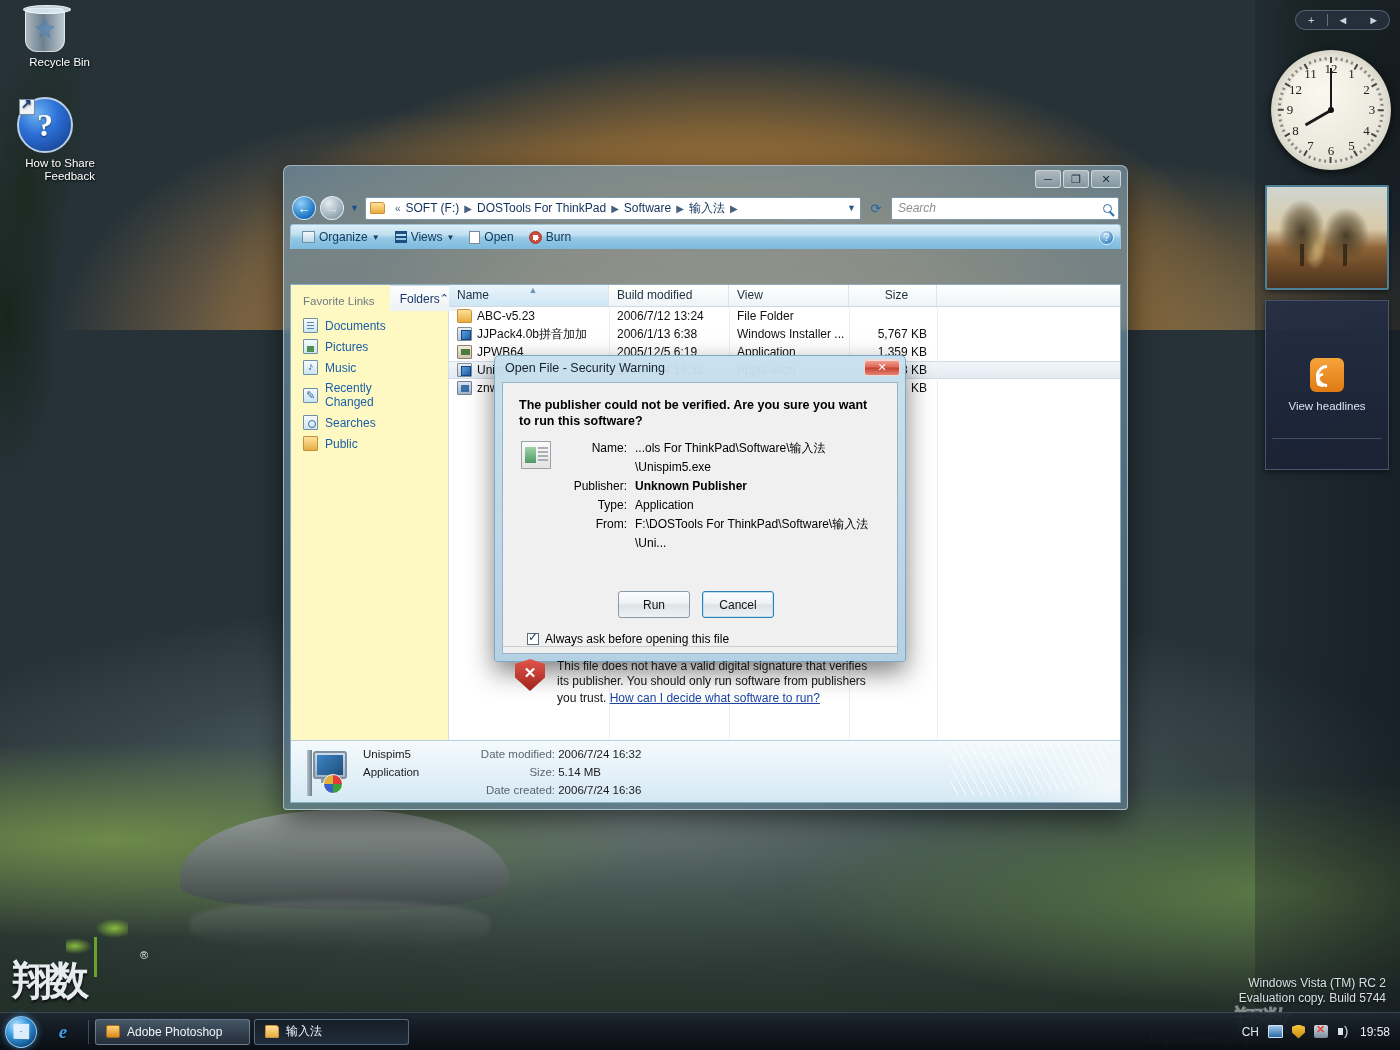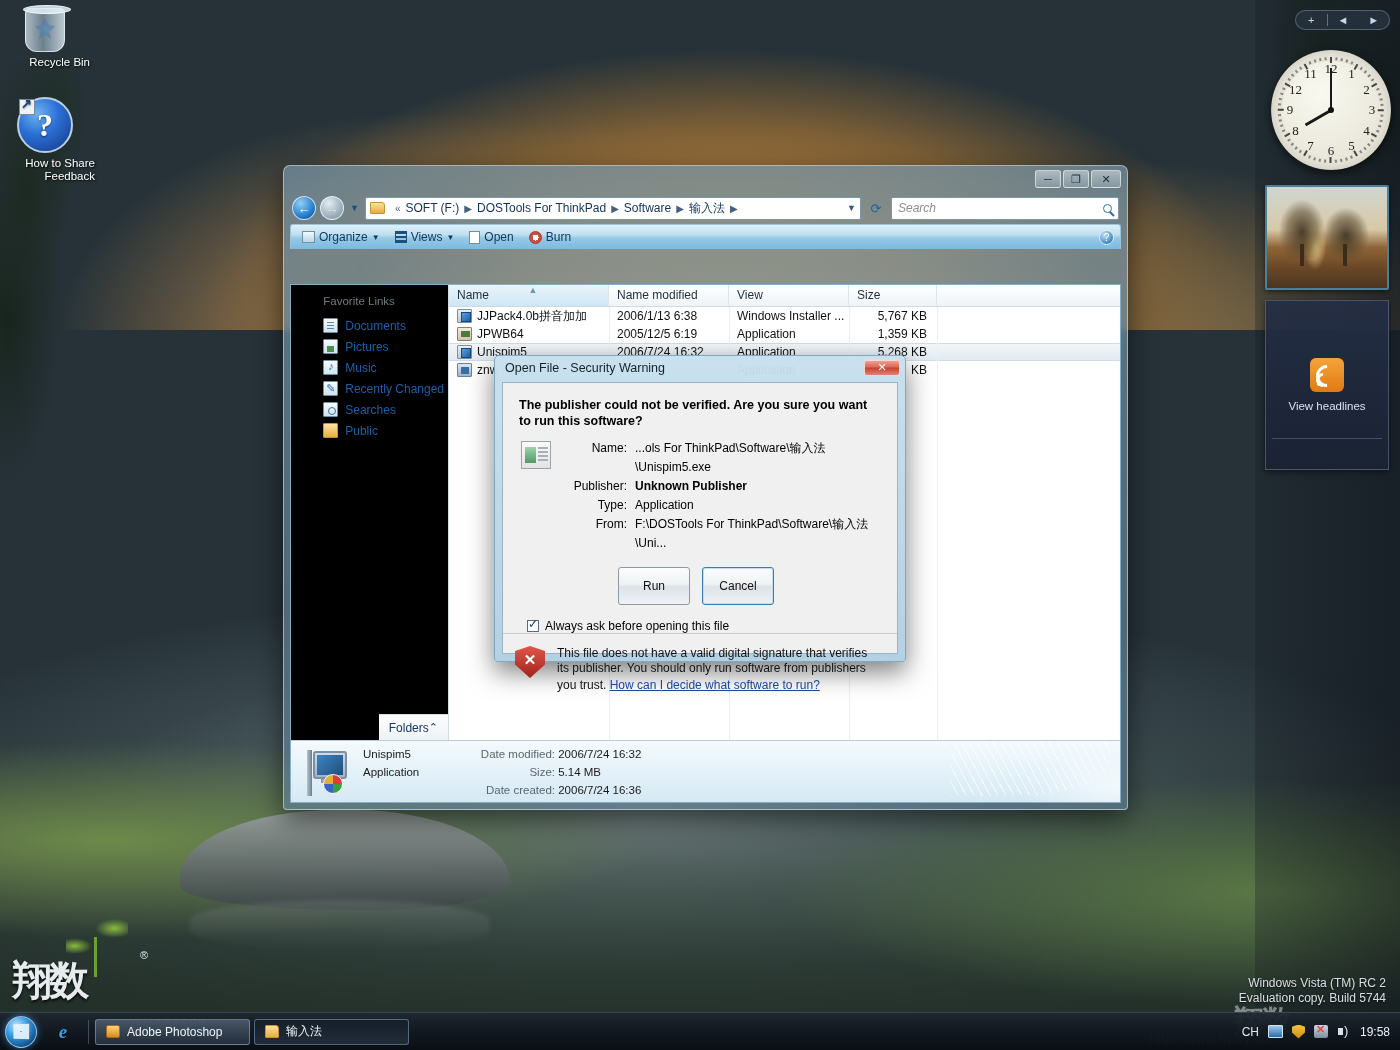--- a/index.html
+++ b/index.html
@@ -206,22 +206,22 @@
      background:radial-gradient(circle,#fff 0 3px, #d14a3c 3px 100%); border:1px solid #9c3a2e; }
   .helpq { position:absolute; right:6px; width:15px; height:15px; border-radius:50%;
     background:radial-gradient(circle at 35% 30%, #bfe2f8, #3b84c4 75%, #1e5d99);
     color:#fff; font-size:10px; display:flex; align-items:center; justify-content:center;
     border:1px solid #e3f1fb; }
 
   
   #winbody { position:absolute; left:6px; right:6px; top:118px; bottom:6px;
     background:#fff; border:1px solid #88aec6; display:flex; flex-direction:column; }
   #bodymain { flex:1; display:flex; min-height:0; }
-  #favpane { width:158px; border-right:1px solid #d4dde2; display:flex; flex-direction:column;
-    background:#000000;align-items:flex-end; }
+  #favpane { width:158px; border-right:1px solid #d4dde2; display:flex; 
+    background:#fef9c3; }
   #favlist { flex:1; padding:10px 0 0 8px; }
   #favtitle { color:#6e7a82; font-size:11.5px; margin:0 0 8px 4px; }
   .fav { display:flex; align-items:center; gap:7px; padding:3px 4px; color:#1b5fa8; font-size:12px; }
   .fav-ic { width:15px;height:15px; border:1px solid #6f8fa6; border-radius:1px;
     background:linear-gradient(180deg,#f5fbff,#cfe4f2); position:relative; flex:0 0 auto; }
   .fav-ic.docs:after{content:"";position:absolute;left:3px;top:3px;right:3px;height:8px;
     background:repeating-linear-gradient(180deg,#5b86a8 0 1px,transparent 1px 3px);}
   .fav-ic.pics:after{content:"";position:absolute;left:3px;top:6px;width:7px;height:6px;background:#4f8f4f;}
   .fav-ic.music:after{content:"♪";position:absolute;left:4px;top:-1px;color:#2c6fa8;font-size:11px;}
   .fav-ic.recent:after{content:"✎";position:absolute;left:2px;top:0px;color:#3d6f9e;font-size:11px;}
@@ -238,21 +238,21 @@
   #filepane { flex:1; display:flex; flex-direction:column; min-width:0; position:relative; }
   #colhead { display:flex; height:22px; font-size:12px; color:#1d2f3d;
     background:linear-gradient(180deg,#ffffff,#f0f5f8);
     border-bottom:1px solid #cfd9df; }
   .col { padding:3px 0 0 8px; border-right:1px solid #dde5ea; position:relative;
     background:linear-gradient(180deg,#ffffff,#eef4f7); }
   .col.name { width:160px; background:linear-gradient(180deg,#eaf4fb,#cfe6f5); }
   .col.name .sortcar { position:absolute; left:50%; top:0px; color:#6d96b4; font-size:9px; }
   .col.date { width:120px; }
   .col.type { width:120px; }
-  .col.size { width:88px; }
+  .col.size { width:88px;text-align:center; }
   .col.rest { flex:1; border-right:none; }
 
   #rows { position:relative; flex:1; }
   .row { display:flex; height:18px; align-items:center; font-size:12px; color:#111; }
   .row.sel { background:linear-gradient(180deg,#f2f6f9,#e2ebf2); border-top:1px solid #cfdde8; border-bottom:1px solid #cfdde8; }
   .c-name { width:160px; display:flex; align-items:center; gap:5px; padding-left:8px; }
   .c-date { width:120px; padding-left:8px; }
   .c-type { width:120px; padding-left:8px; }
   .c-size { width:88px; text-align:right; padding-right:10px; }
   .fic { width:15px;height:14px;flex:0 0 auto; border-radius:1px; position:relative; }
@@ -313,24 +313,24 @@
   .dlg-fileic:before { content:""; position:absolute; left:3px; top:5px; width:11px; height:16px;
     background:linear-gradient(180deg,#9fd3a8,#4e9a66); }
   .dlg-fileic:after { content:""; position:absolute; left:16px; top:5px; width:10px; height:16px;
     background:repeating-linear-gradient(180deg,#a8b0b6 0 2px, transparent 2px 4px); }
   .dlg-kv { flex:1; }
   .kv { display:flex; font-size:12px; line-height:19px; }
   .kv .k { width:62px; text-align:right; color:#000; margin-right:8px; flex:0 0 auto; }
   .kv .v { color:#000; }
   .kv .v.b { font-weight:bold; }
   .dlg-btns { display:flex; justify-content:center; gap:12px; margin:14px 0 0 0; padding-right:8px; }
-  .dbtn { width:72px; height:38px; border-radius:3px; font-size:12px; color:#111;
+  .dbtn { width:72px; height:27px; border-radius:3px; font-size:12px; color:#111;
     display:flex; align-items:center; justify-content:center;
     background:linear-gradient(180deg,#fbfcfd 0%, #eff2f4 45%, #dde3e8 52%, #eef2f5 100%);
-    border:1px solid #8b9aa6; }
+    border:1px solid #8b9aa6;margin-top:24px; }
   .dbtn.primary { border:1px solid #2f7fb8; box-shadow:0 0 0 1px #bfe0f2 inset; }
   .dlg-check { display:flex; align-items:center; gap:6px; margin:14px 0 0 8px; font-size:12px; }
   .cbox { width:12px;height:12px; background:#fff; border:1px solid #5c6b78; position:relative; }
   .cbox:after{content:"✓"; position:absolute; left:0px; top:-4px; font-size:12px; color:#12416e;}
   .dlg-foot { margin-top:auto; border-top:1px solid #c9cdd1; display:flex; padding:12px 16px 10px 12px; gap:12px; }
   .shield { width:30px;height:32px; flex:0 0 auto; position:relative;
     background:linear-gradient(180deg,#e2564a,#9f241c);
     clip-path:polygon(50% 0,100% 16%,100% 58%,50% 100%,0 58%,0 16%);
     border:0; }
   .shield:after{content:"✕"; position:absolute; inset:0; display:flex; align-items:center; justify-content:center;
@@ -623,37 +623,46 @@
         </div>
       </div>
 
       <div id="filepane">
         <div id="colhead">
           <div class="col name">
             <span class="sortcar">▲</span>
             <span>Name</span>
           </div>
           <div class="col date">
-            <span>Name modified</span>
+            <span>Build modified</span>
           </div>
           <div class="col type">
             <span>View</span>
           </div>
           <div class="col size">
             <span>Size</span>
           </div>
           <div class="col rest"></div>
         </div>
 
         <div id="rows">
           <div class="vgrid" style="left:160px"></div>
           <div class="vgrid" style="left:280px"></div>
           <div class="vgrid" style="left:400px"></div>
           <div class="vgrid" style="left:488px"></div>
 
+          <div class="row">
+            <div class="c-name">
+              <span class="fic folder"></span>
+              <span>ABC-v5.23</span>
+            </div>
+            <div class="c-date">2006/7/12 13:24</div>
+            <div class="c-type">File Folder</div>
+            <div class="c-size"></div>
+          </div>
 
           <div class="row">
             <div class="c-name">
               <span class="fic msi"></span>
               <span>JJPack4.0b拼音加加</span>
             </div>
             <div class="c-date">2006/1/13 6:38</div>
             <div class="c-type">Windows Installer ...</div>
             <div class="c-size">5,767 KB</div>
           </div>

